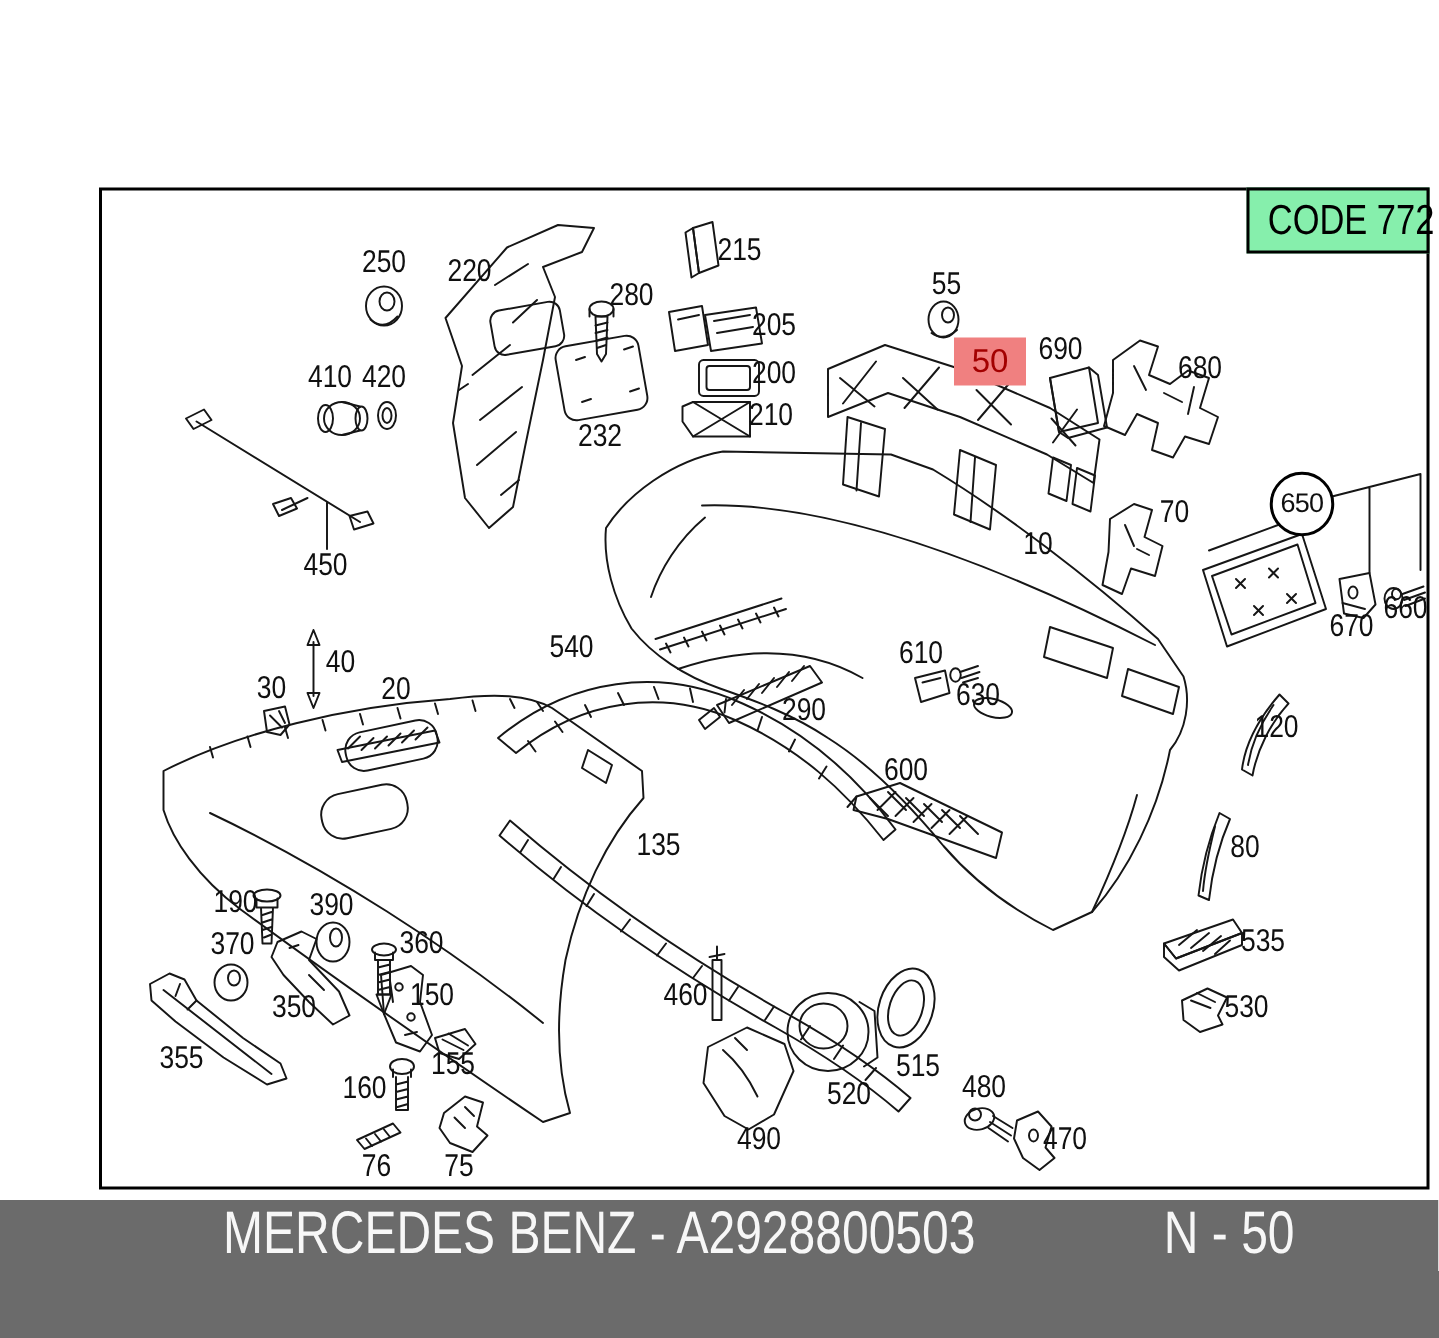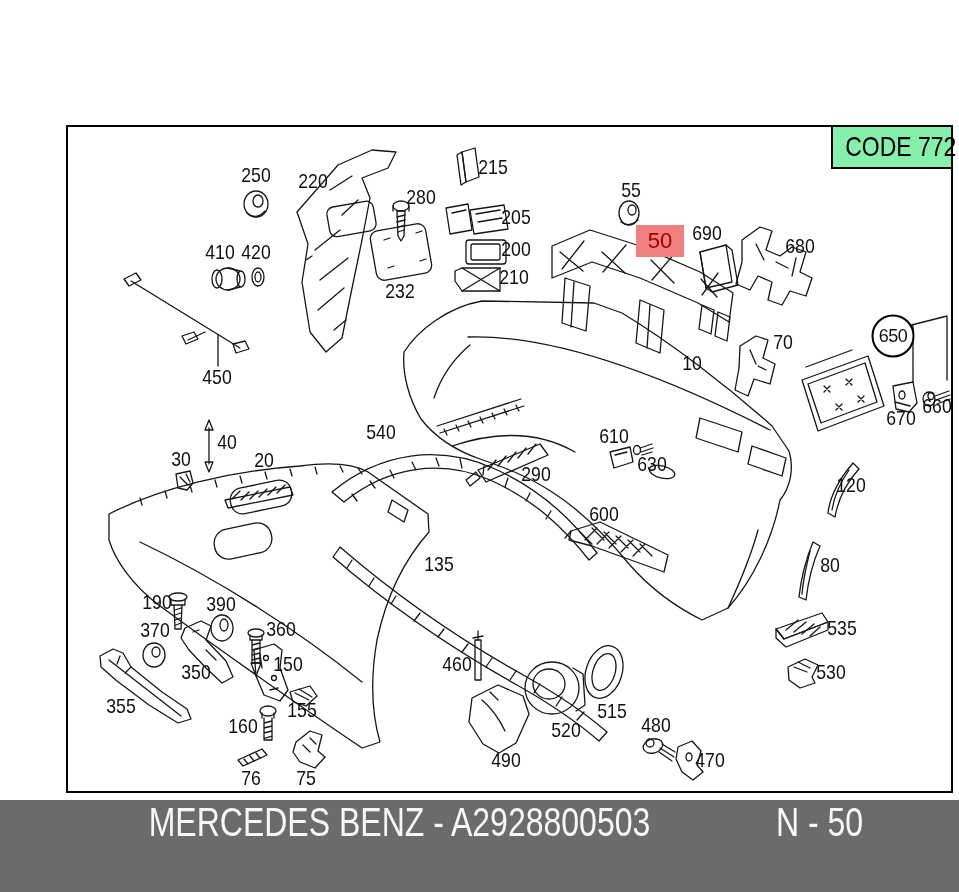--- a/index.html
+++ b/index.html
@@ -334,21 +334,21 @@
     <div class="part-label" style="left: 514px; top: 277px;">210</div>
     <div class="part-label" style="left: 400px; top: 291px;">232</div>
     <div class="part-label" style="left: 220px; top: 252px;">410</div>
     <div class="part-label" style="left: 256px; top: 252px;">420</div>
     <div class="part-label" style="left: 217px; top: 377px;">450</div>
     <div class="part-label" style="left: 631px; top: 190px;">55</div>
     <div class="part-label highlight" style="left: 660px; top: 241px; background: rgb(240, 128, 128); color: rgb(163, 0, 0);">50</div>
     <div class="part-label" style="left: 707px; top: 233px;">690</div>
     <div class="part-label" style="left: 800px; top: 246px;">680</div>
     <div class="part-label" style="left: 783px; top: 342px;">70</div>
-    <div class="part-label circle" style="left: 868px; top: 336px; margin-left: 25px;">650</div>
+    <div class="part-label circle" style="left: 868px; top: 336px;">650</div>
     <div class="part-label" style="left: 937px; top: 406px;">660</div>
     <div class="part-label" style="left: 901px; top: 418px;">670</div>
     <div class="part-label" style="left: 692px; top: 363px;">10</div>
     <div class="part-label" style="left: 381px; top: 432px;">540</div>
     <div class="part-label" style="left: 614px; top: 436px;">610</div>
     <div class="part-label" style="left: 652px; top: 464px;">630</div>
     <div class="part-label" style="left: 536px; top: 474px;">290</div>
     <div class="part-label" style="left: 604px; top: 514px;">600</div>
     <div class="part-label" style="left: 181px; top: 459px;">30</div>
     <div class="part-label" style="left: 227px; top: 442px;">40</div>

